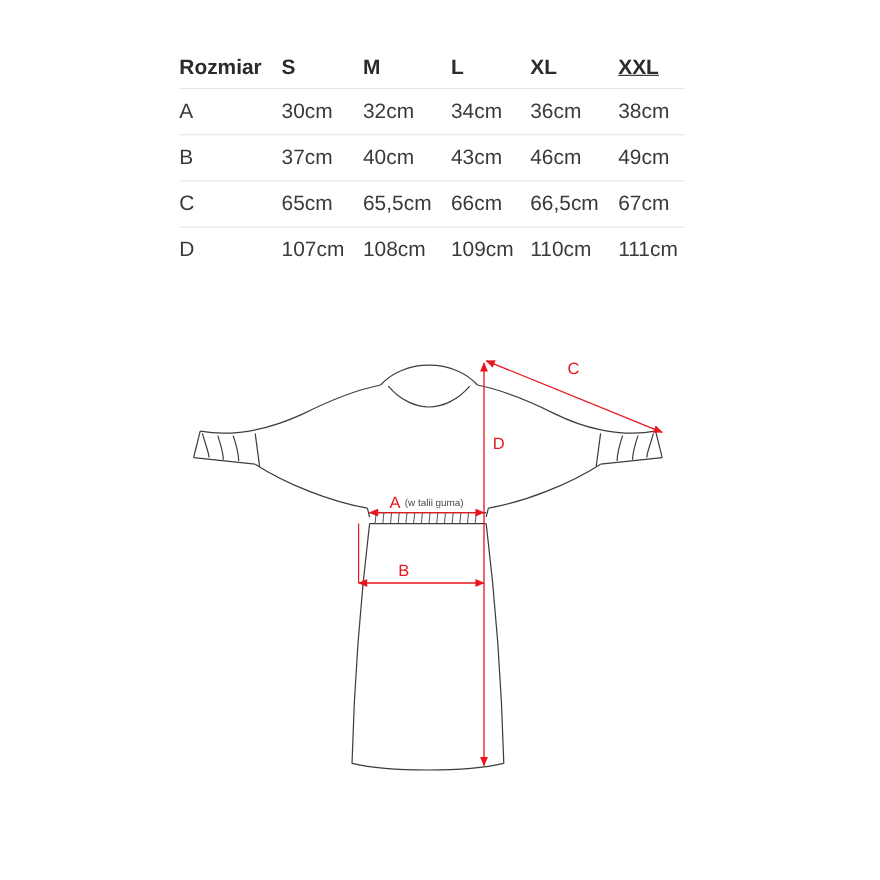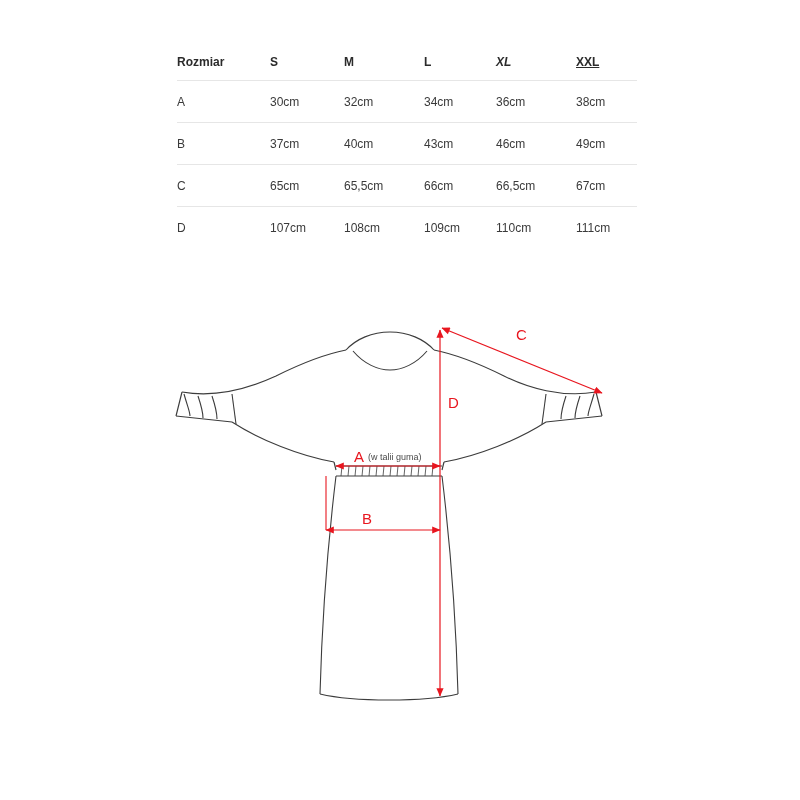--- a/index.html
+++ b/index.html
@@ -16,25 +16,25 @@
   }
   .page {
     position: relative;
     width: 800px;
     height: 800px;
   }
 
   
   .size-table {
     position: absolute;
-    left: 177px;
+    left: 163px;
     top: 44px;
     width: 460px;
     border-collapse: collapse;
-    font-size: 12px;
+    font-size: 19px;
   }
   .size-table th,
   .size-table td {
     text-align: left;
     font-weight: normal;
     padding: 0;
     height: 41px;
     vertical-align: middle;
     color: #3a3a3a;
     border-bottom: 1px solid #e6e6e6;
@@ -44,21 +44,21 @@
     color: #2b2b2b;
     height: 36px;
   }
   .size-table tbody tr:last-child td {
     border-bottom: none;
   }
   .col-head { width: 93px; }
   .col-s   { width: 74px; }
   .col-m   { width: 80px; }
   .col-l   { width: 72px; }
-  .col-xl  { width: 80px; font-style: italic; }
+  .col-xl  { width: 80px; }
   .col-xxl { width: 61px; text-decoration: underline; }
   .row-label {
     font-weight: bold;
     color: #2b2b2b;
   }
 
   
   .drawing {
     position: absolute;
     left: 150px;

